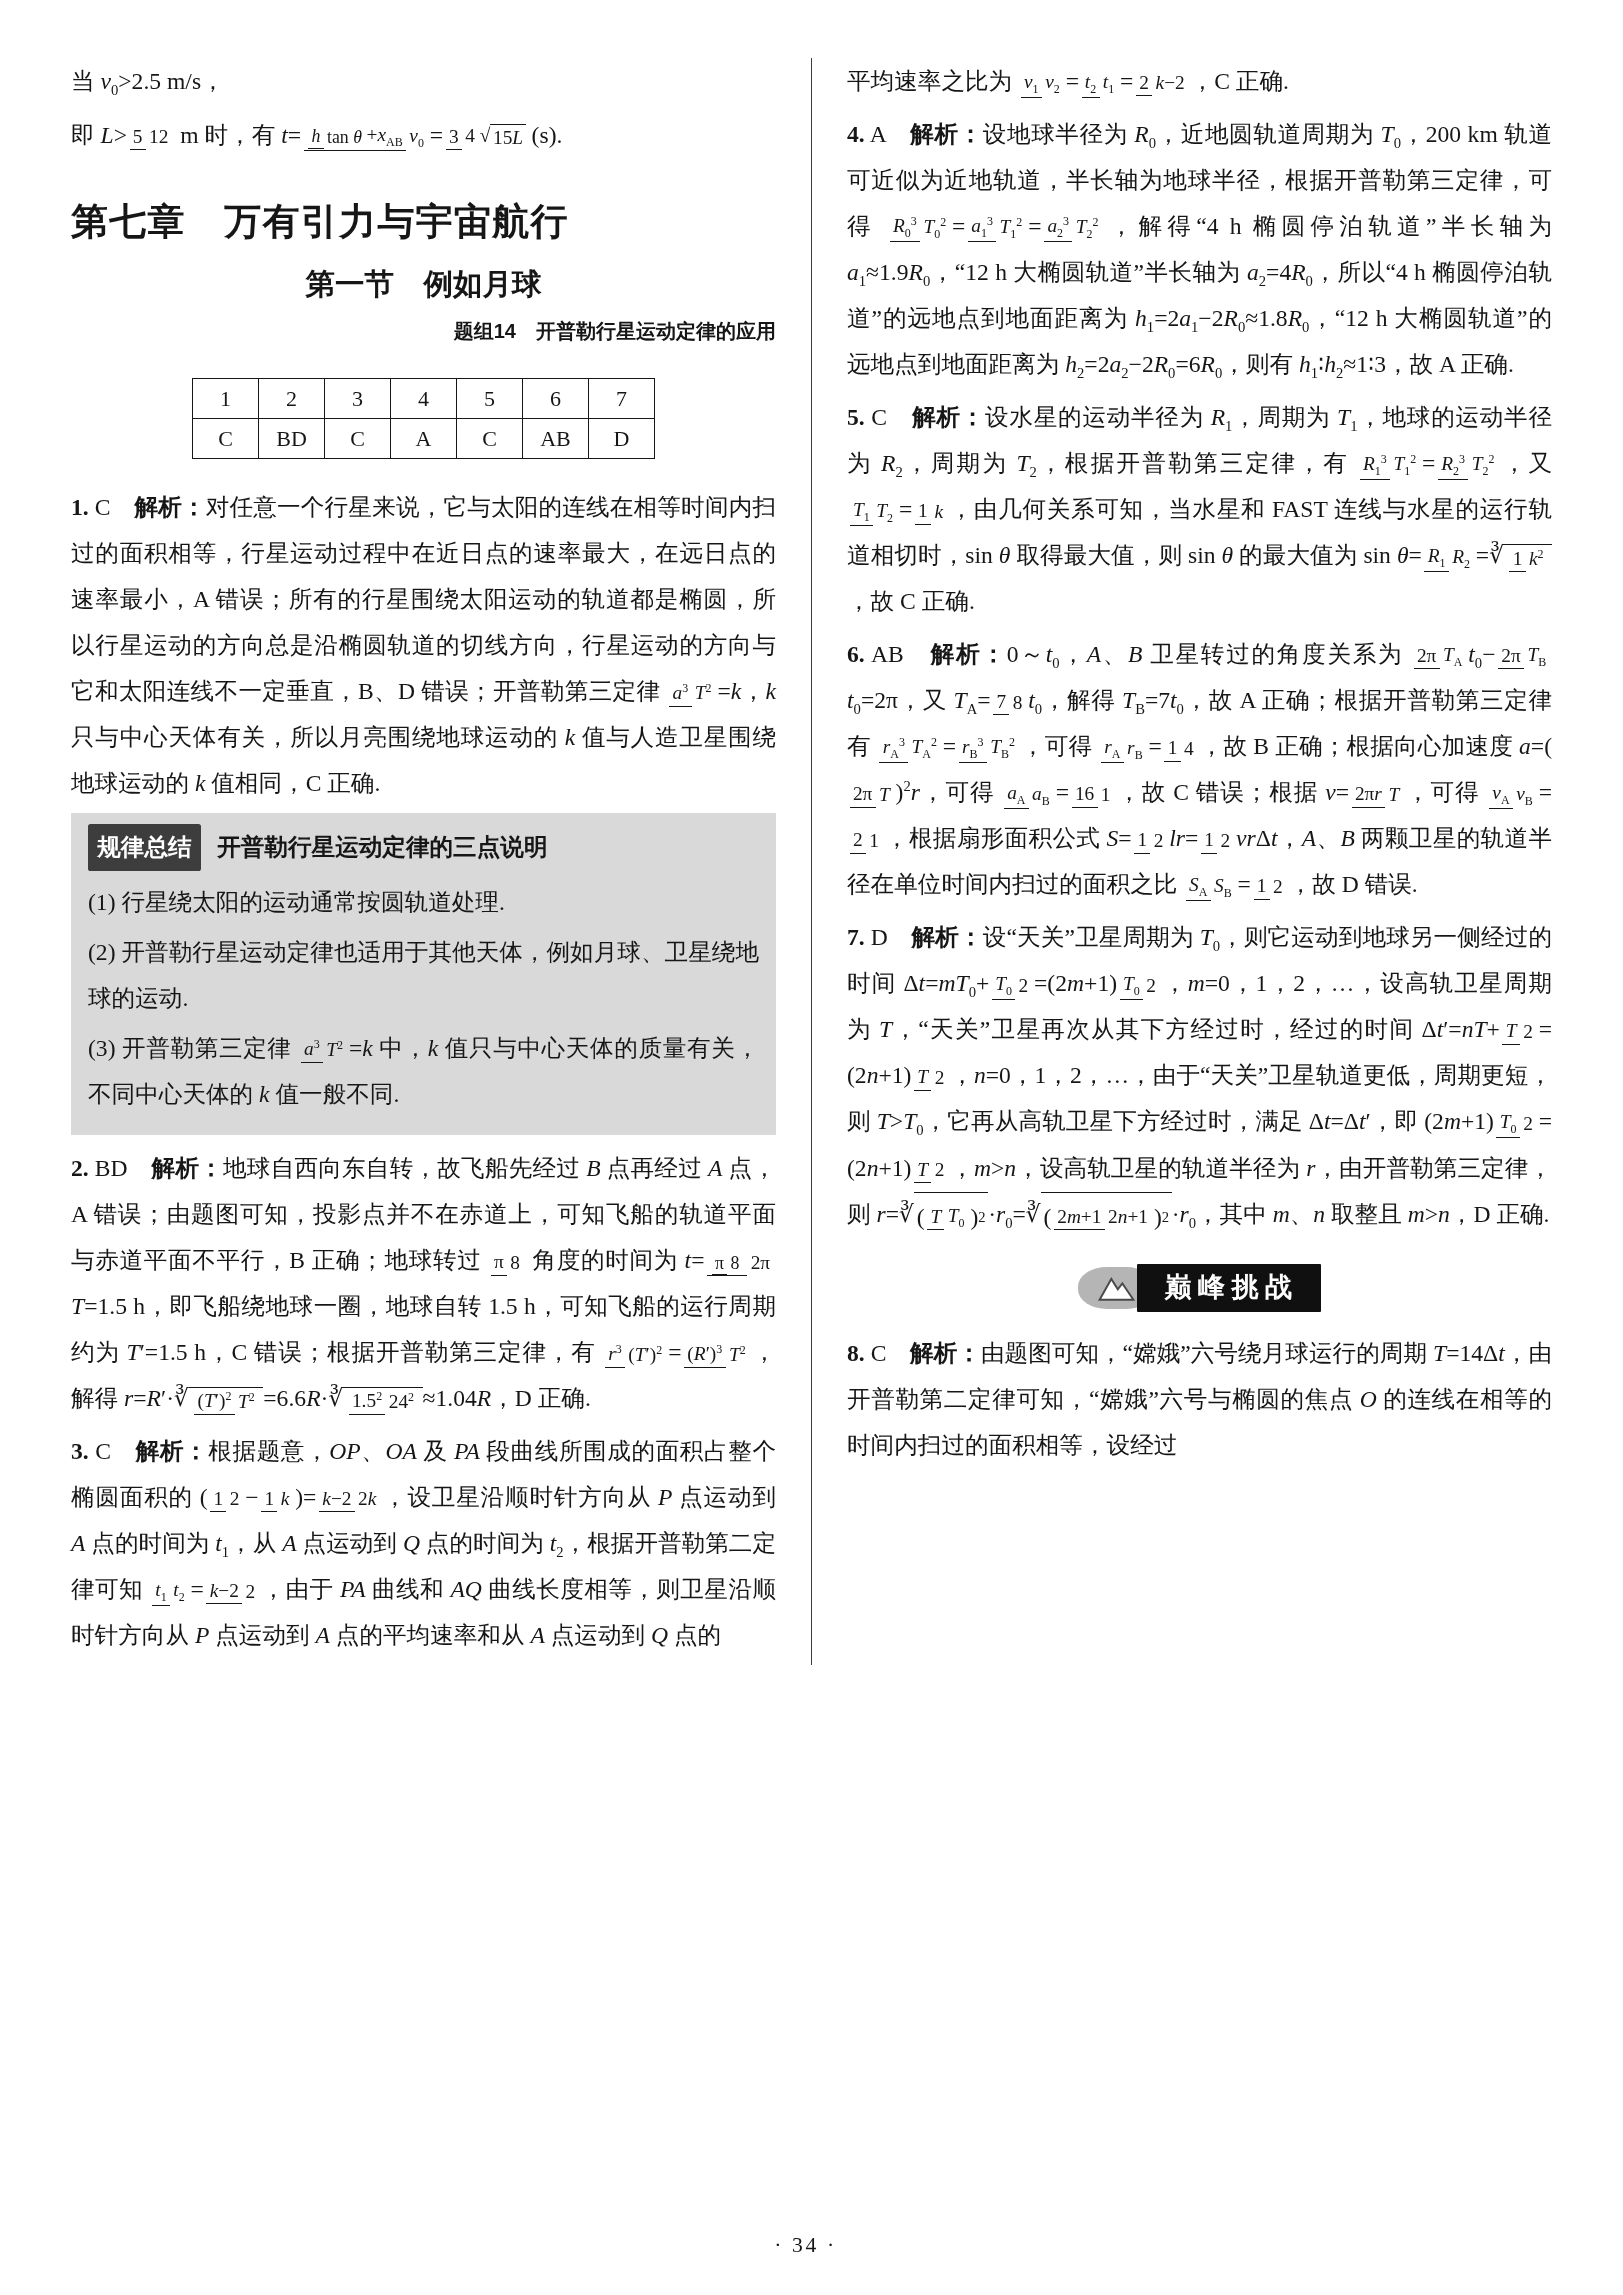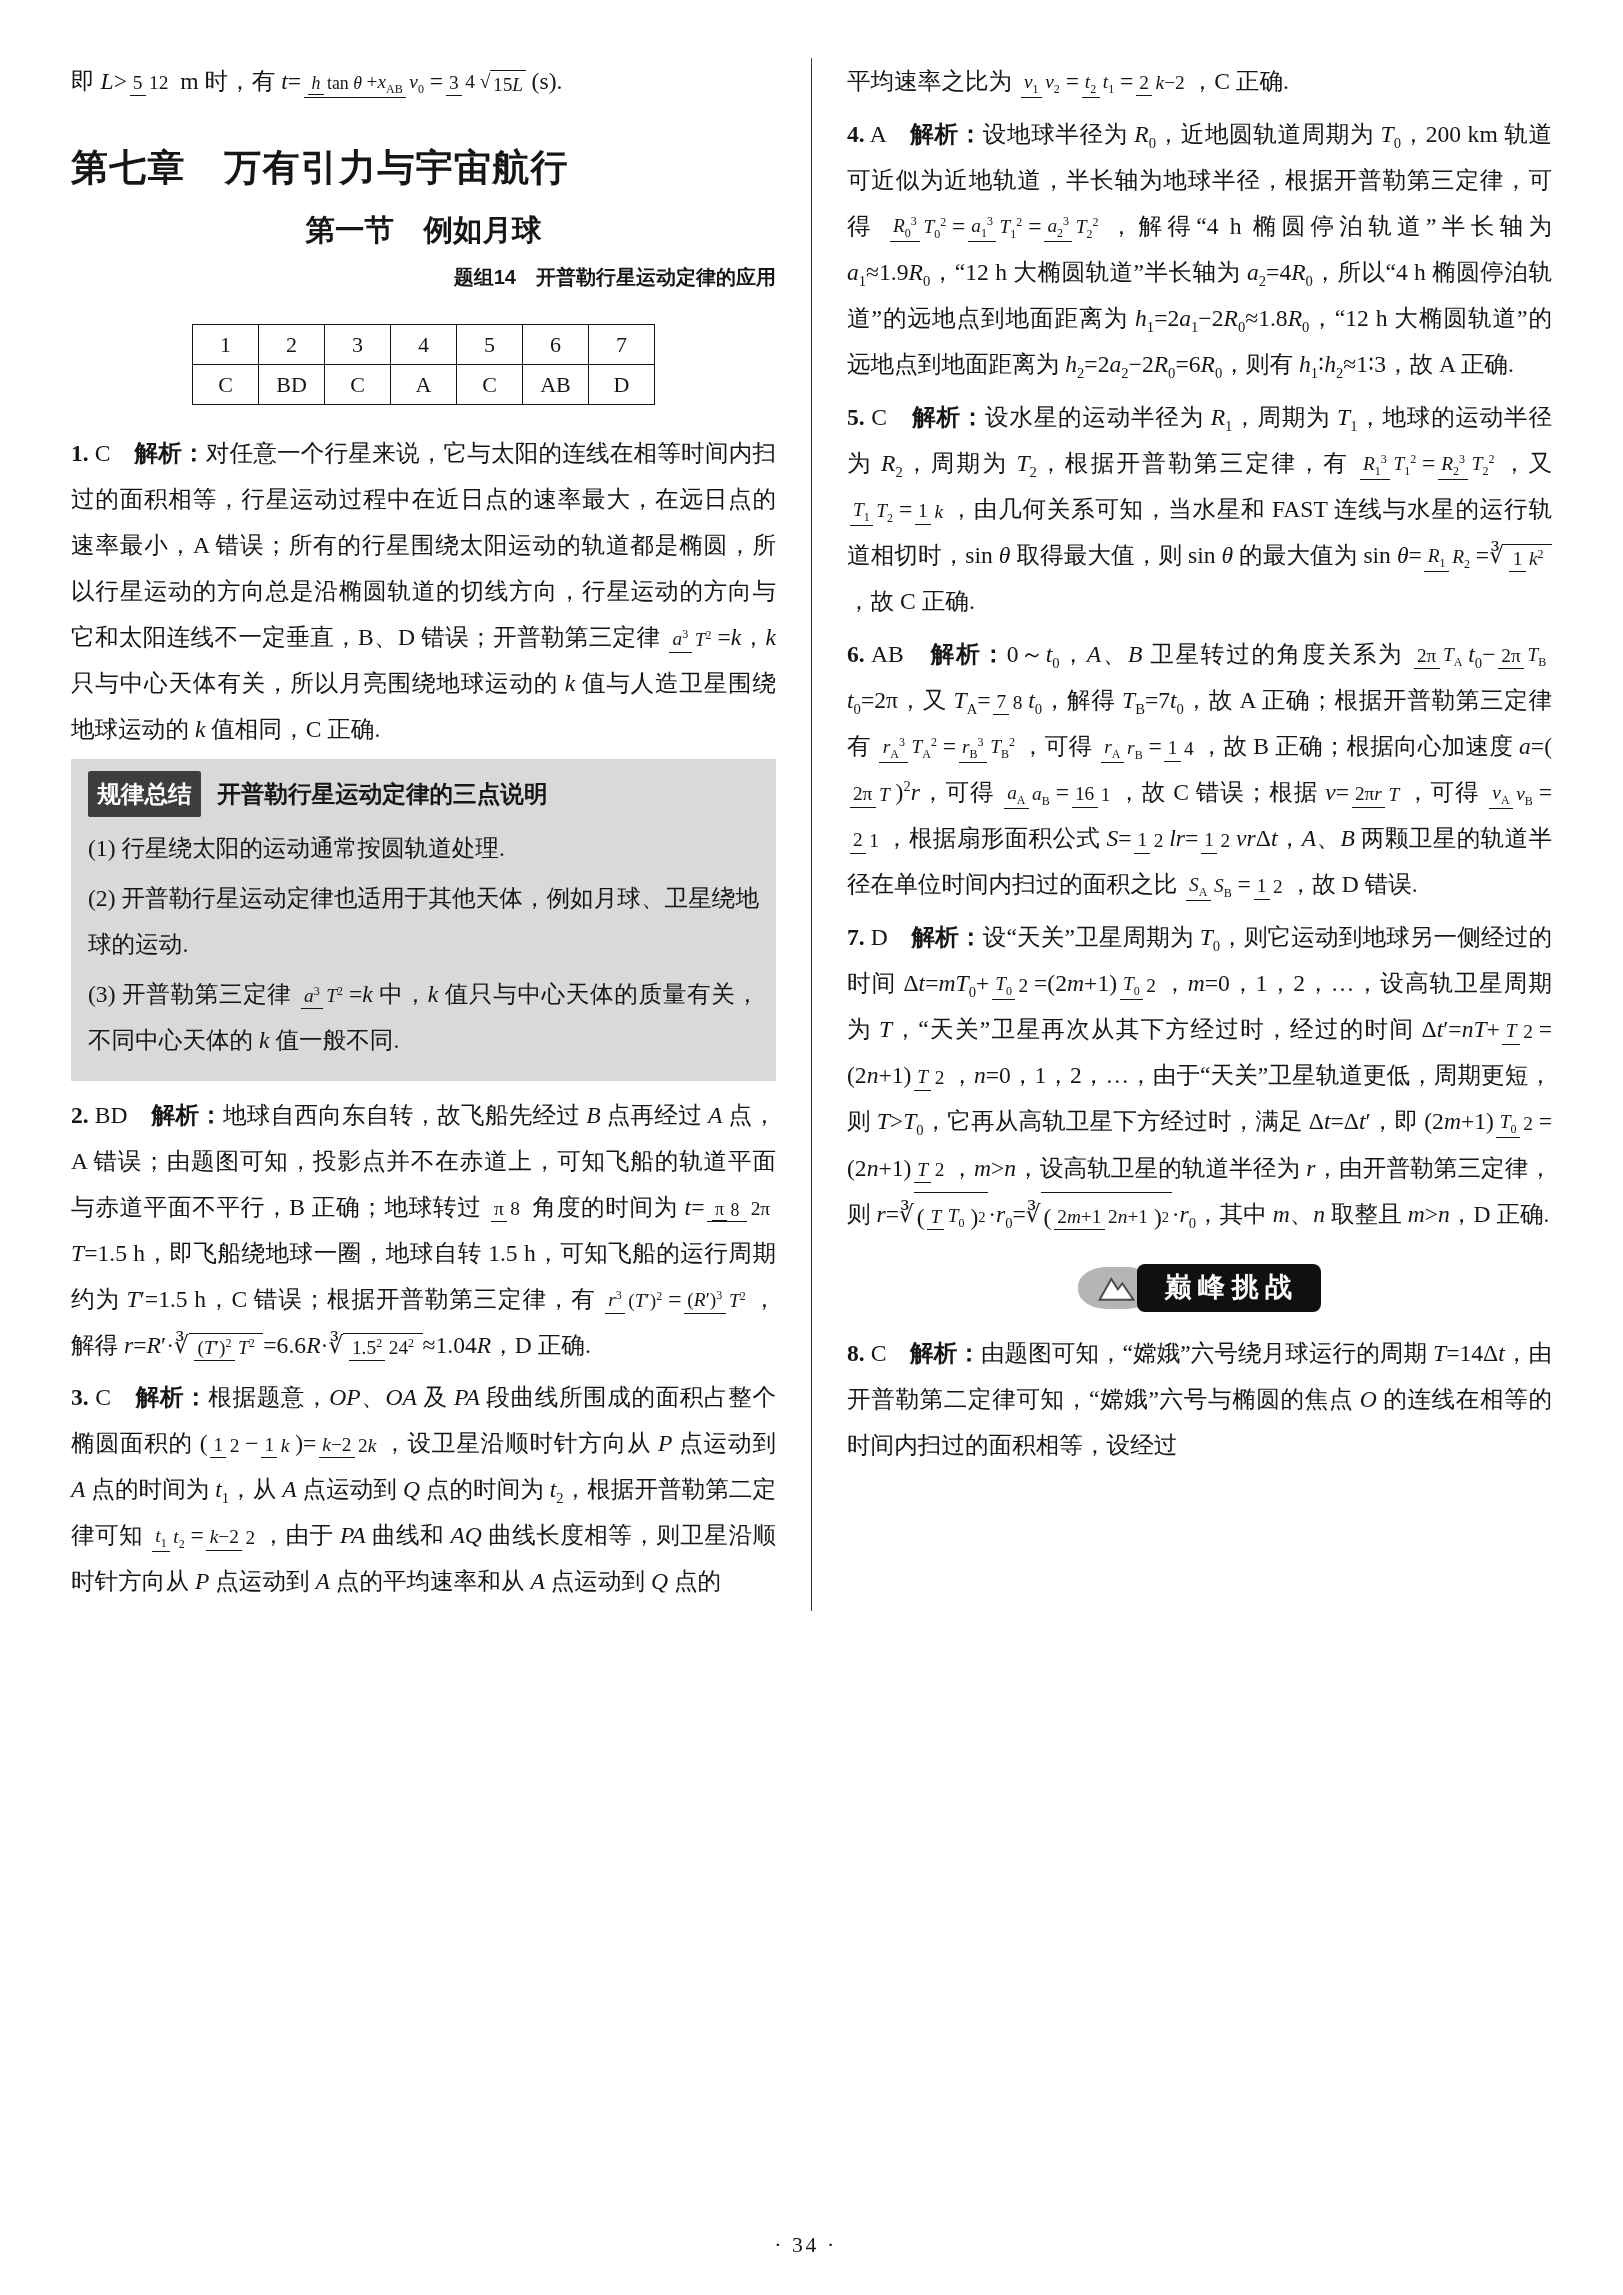--- a/index.html
+++ b/index.html
@@ -26,29 +26,30 @@
   .box-title{font-family:"Liberation Sans","DejaVu Sans",sans-serif;font-weight:700}
   .box-item{margin:0 0 3.9px;line-height:1.95;text-align:justify}
   sub,sup{font-size:0.62em}
   .fr{display:inline-flex;flex-direction:row;align-items:center;vertical-align:middle;margin:0 2.6px;line-height:1.25;font-size:0.82em;text-align:center}
   .fr>span:first-child{border-bottom:1.3px solid #161616;padding:0 3.3px}
   .fr>span:last-child{padding:0 3.3px;border-bottom:none}
   .fr .fr{font-size:0.92em;margin:0 1.3px}
   .rdx{display:inline-flex;align-items:center;border-top:1.3px solid #161616;padding:1.3px 2.6px 0;vertical-align:middle}
   .challenge{display:flex;align-items:center;justify-content:center;margin:23.6px 0 18.3px}
   .challenge-icon{width:77px;height:42px;background:#b5b5b5;border-radius:29px/19.6px;display:flex;align-items:center;justify-content:center;margin-right:-18.3px}
-  .challenge-label{background:#101010;color:#ffffff;font-family:"Liberation Sans","DejaVu Sans",sans-serif;font-weight:700;font-size:27px;letter-spacing:6.5px;padding:5.2px 22px 6.5px 27.5px;border-radius:8px}
+  .challenge-label{background:#101010;color:#ffffff;font-family:"Liberation Sans","DejaVu Sans",sans-serif;font-weight:700;font-size:27px;letter-spacing:6.5px;padding:5.2px 22px 6.5px 27.5px;border-radius:1px}
   .footer{position:absolute;bottom:37px;left:0;right:12px;text-align:center;font-size:21.6px;letter-spacing:2.6px}
 </style>
 </head>
 <body>
 
 <div class="sheet">
 
   <div class="col col-left">
+    <p class="line">当 <i>v</i><sub>0</sub>&gt;2.5 m/s，</p>
     <p class="line">即 <i>L</i>&gt;<span class="fr">
           <span>5</span>
           <span>12</span>
         </span> m 时，有 <i>t</i>=<span class="fr">
           <span><span class="fr">
               <span><i>h</i></span>
               <span>tan <i>θ</i></span>
             </span>+<i>x</i><sub>AB</sub></span>
           <span><i>v</i><sub>0</sub></span>
         </span>=<span class="fr">

